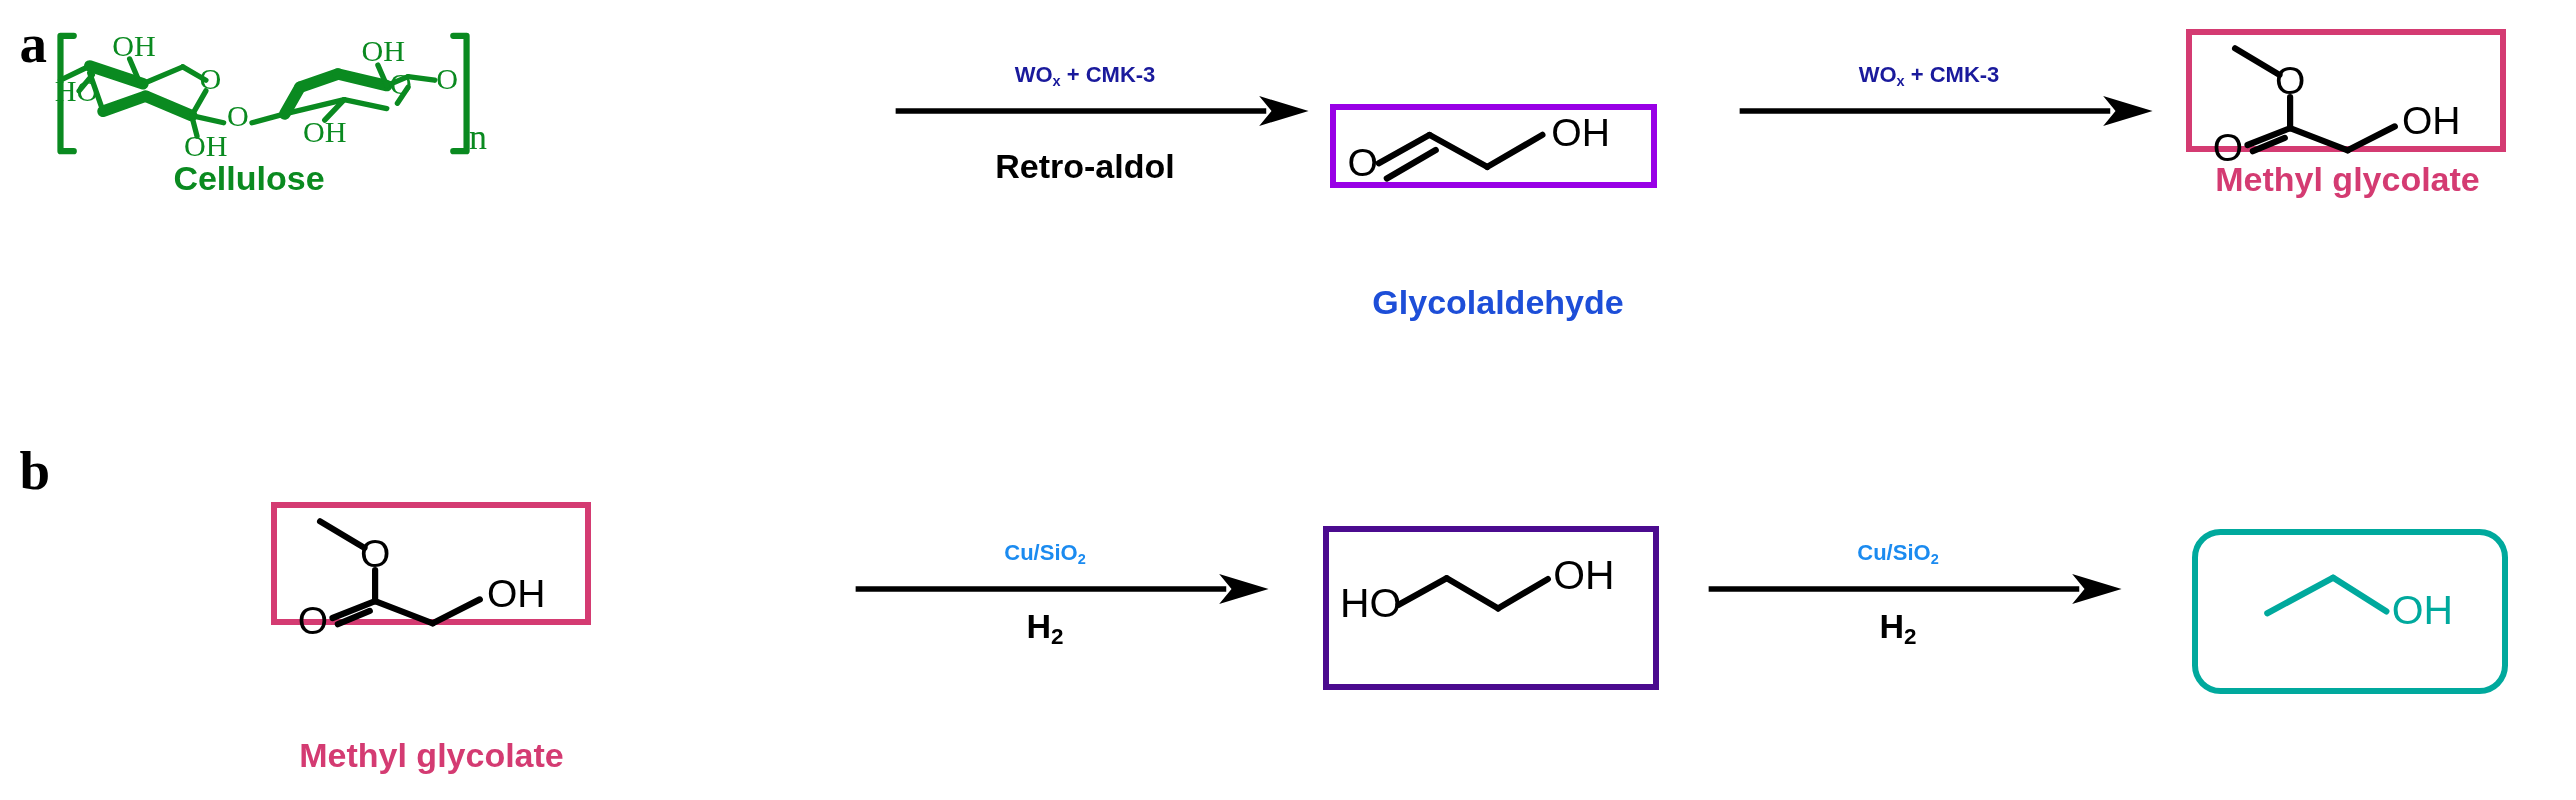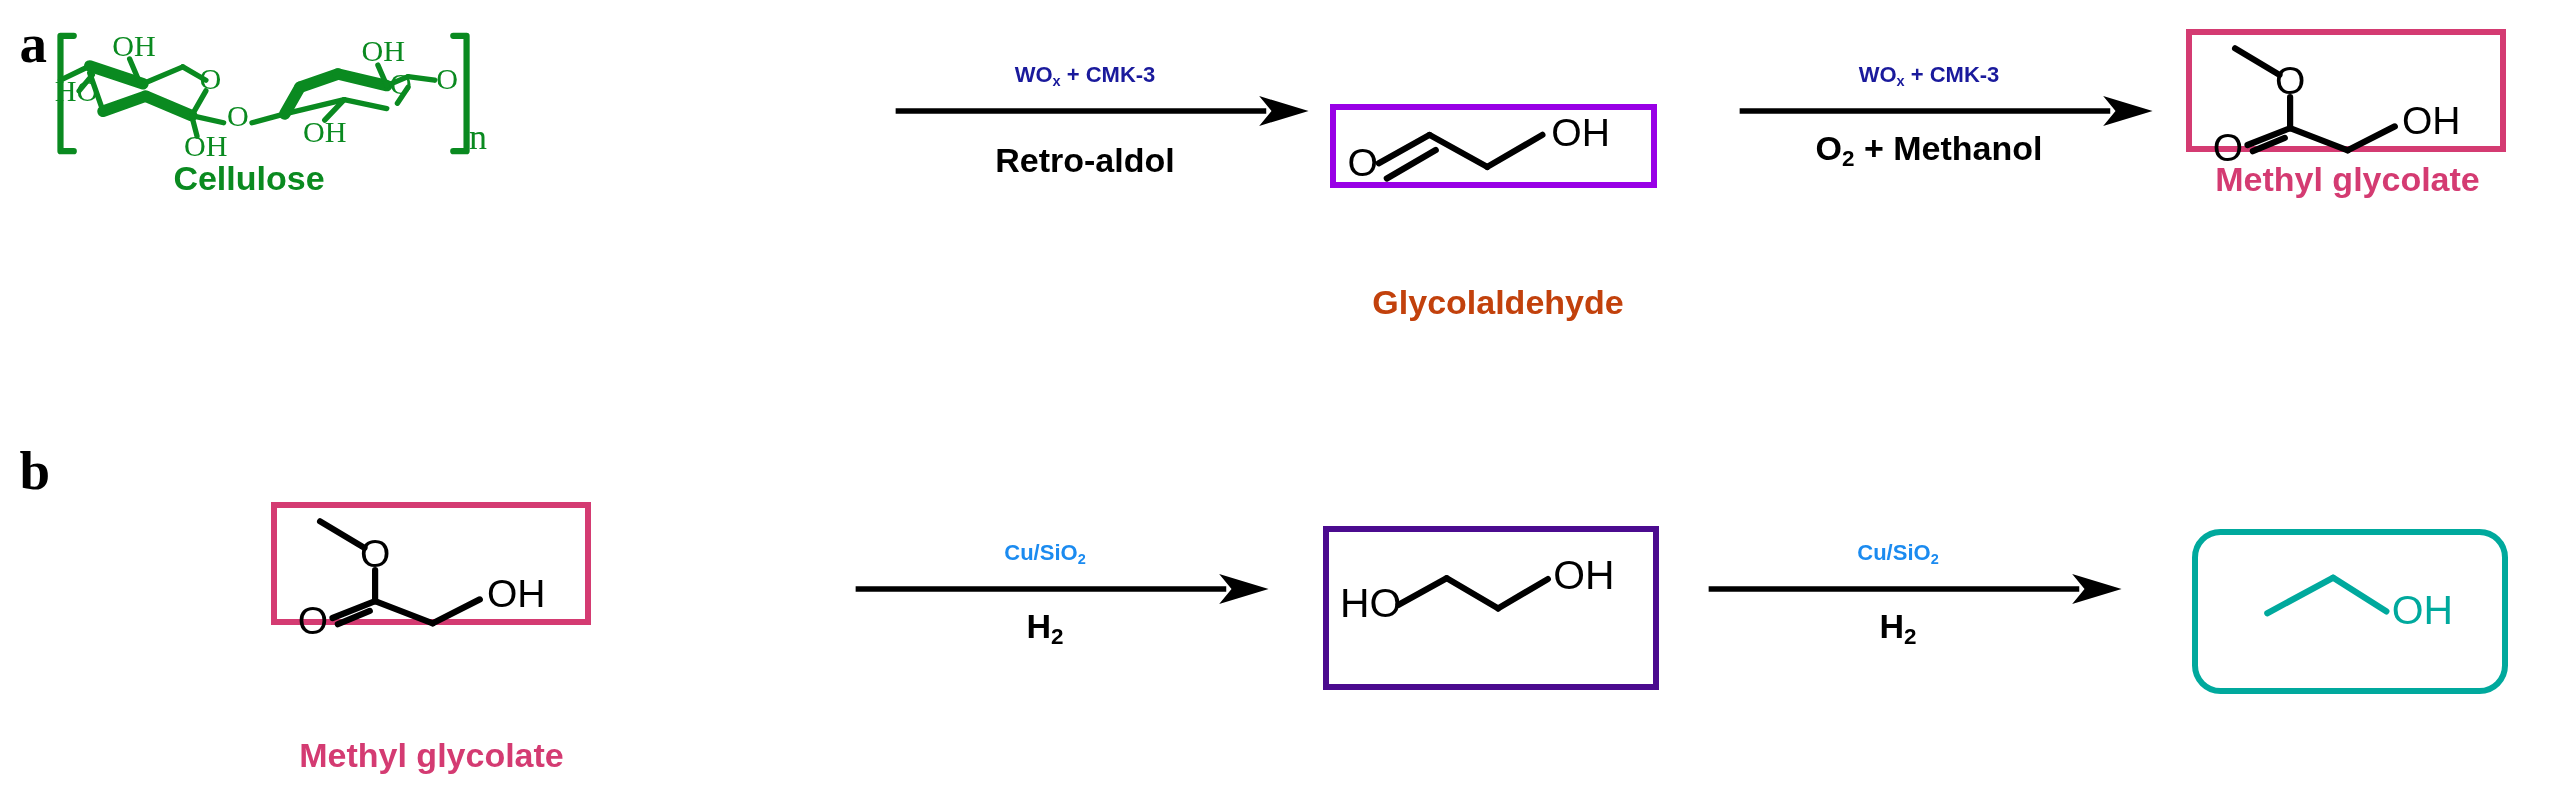--- a/index.html
+++ b/index.html
@@ -123,47 +123,46 @@
   <div class="abs" style="left:469px; top:116px; font-family:'Liberation Serif',serif; font-size:36px; color:#0a8a20;">n</div>
 
   <div class="abs caption" style="left:0px; top:161px; width:498px; color:#0a8a20;">Cellulose</div>
 
   <div class="abs" style="left:894px; top:64px; width:418px;">
     <div class="reagent-top" style="color:#1a1a9c; width:382px; text-align:center;"><span>WO</span><sub>x</sub><span> + CMK-3</span></div>
     <svg width="418" height="30" viewBox="0 0 470 34" style="margin-top:7.1px;">
       <line x1="0" y1="17" x2="420" y2="17" stroke="#000" stroke-width="6"></line>
       <path d="M 412 0 L 468 17 L 412 34 L 426 17 Z" fill="#000"></path>
     </svg>
-    <div class="reagent-bottom" style="width:382px; text-align:center; margin-top:17px;"><span>Retro-aldol</span><sub></sub><span></span></div>
+    <div class="reagent-bottom" style="width:382px; text-align:center; margin-top:23px;"><span>Retro-aldol</span><sub></sub><span></span></div>
   </div>
 
   <div class="abs molbox" style="left:1330px; top:104px; width:327px; height:84px; border:6.2px solid #9900e6;">
     <svg width="315" height="72" viewBox="0 0 354 81">
       <g stroke="#000" fill="none" stroke-width="7" stroke-linecap="round" stroke-linejoin="round">
 
         <path d="M 48 60 L 105 28"></path>
         <path d="M 57 77 L 112 45"></path>
 
         <path d="M 105 28 L 170 64"></path>
         <path d="M 170 64 L 232 28"></path>
       </g>
       <text x="30" y="74" fill="#000" font-family="Liberation Sans, sans-serif" font-size="44" text-anchor="middle">O</text>
       <text x="242" y="40" fill="#000" font-family="Liberation Sans, sans-serif" font-size="44" text-anchor="start">OH</text>
     </svg>
   </div>
 
-  <div class="abs caption" style="left:1289px; top:285px; width:418px; color:#c2410c;">Glycolaldehyde</div>
+  <div class="abs caption" style="left:1289px; top:285px; width:418px; color:#1d4ed8;">Glycolaldehyde</div>
 
   <div class="abs" style="left:1738px; top:64px; width:418px;">
     <div class="reagent-top" style="color:#1a1a9c; width:382px; text-align:center;"><span>WO</span><sub>x</sub><span> + CMK-3</span></div>
     <svg width="418" height="30" viewBox="0 0 470 34" style="margin-top:7.1px;">
       <line x1="0" y1="17" x2="420" y2="17" stroke="#000" stroke-width="6"></line>
       <path d="M 412 0 L 468 17 L 412 34 L 426 17 Z" fill="#000"></path>
     </svg>
-    <div class="reagent-bottom" style="width:382px; text-align:center; margin-top:5.3px;"><span>O</span><sub>2</sub><span> + Methanol</span></div>
   </div>
 
   <div class="abs molbox" style="left:2186px; top:28.5px; width:320px; height:123px; border:6.2px solid #d43b72;">
     <svg width="308" height="110" viewBox="0 0 346 124">
       <g stroke="#000" fill="none" stroke-width="7" stroke-linecap="round" stroke-linejoin="round">
 
         <path d="M 48 15 L 98 45"></path>
 
         <path d="M 110 70 L 110 105"></path>
 

